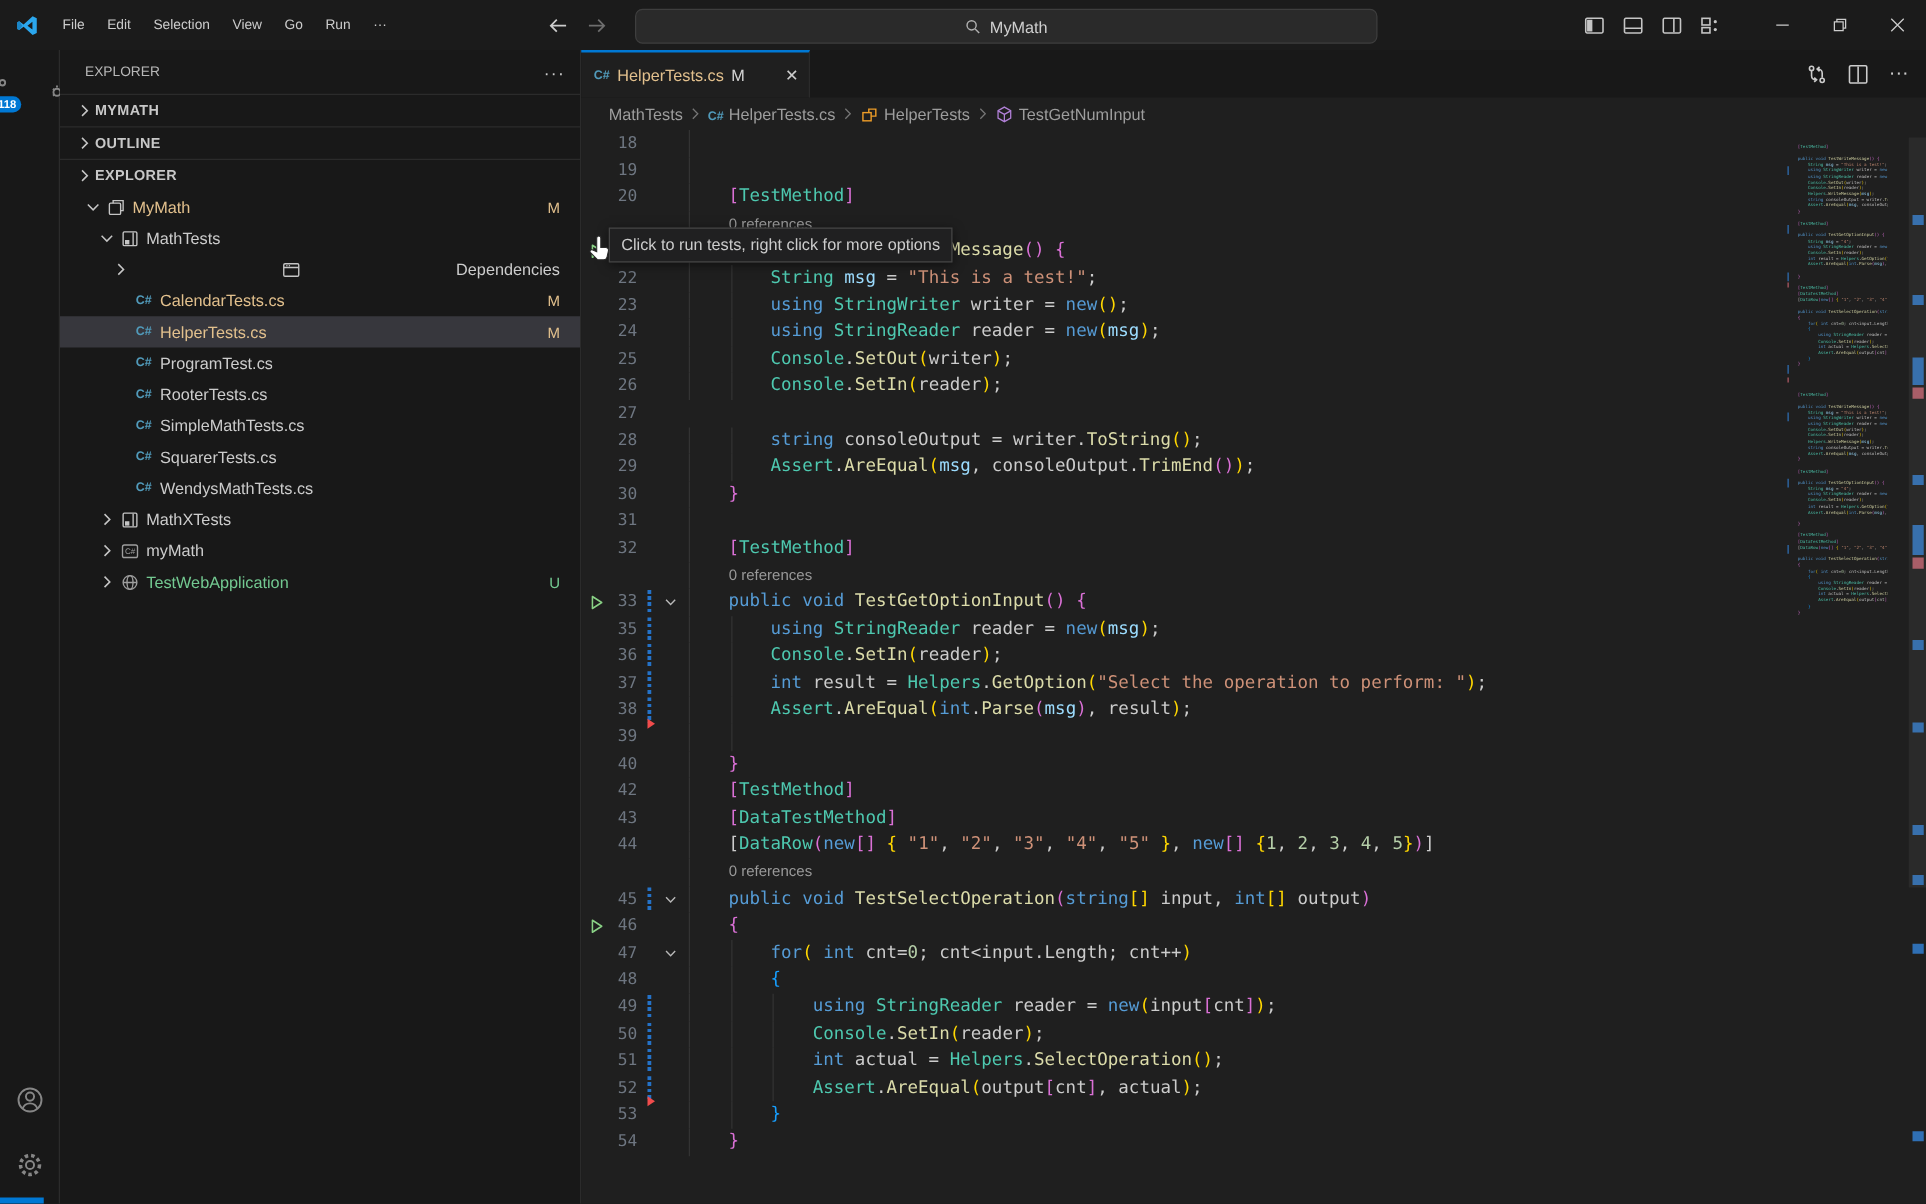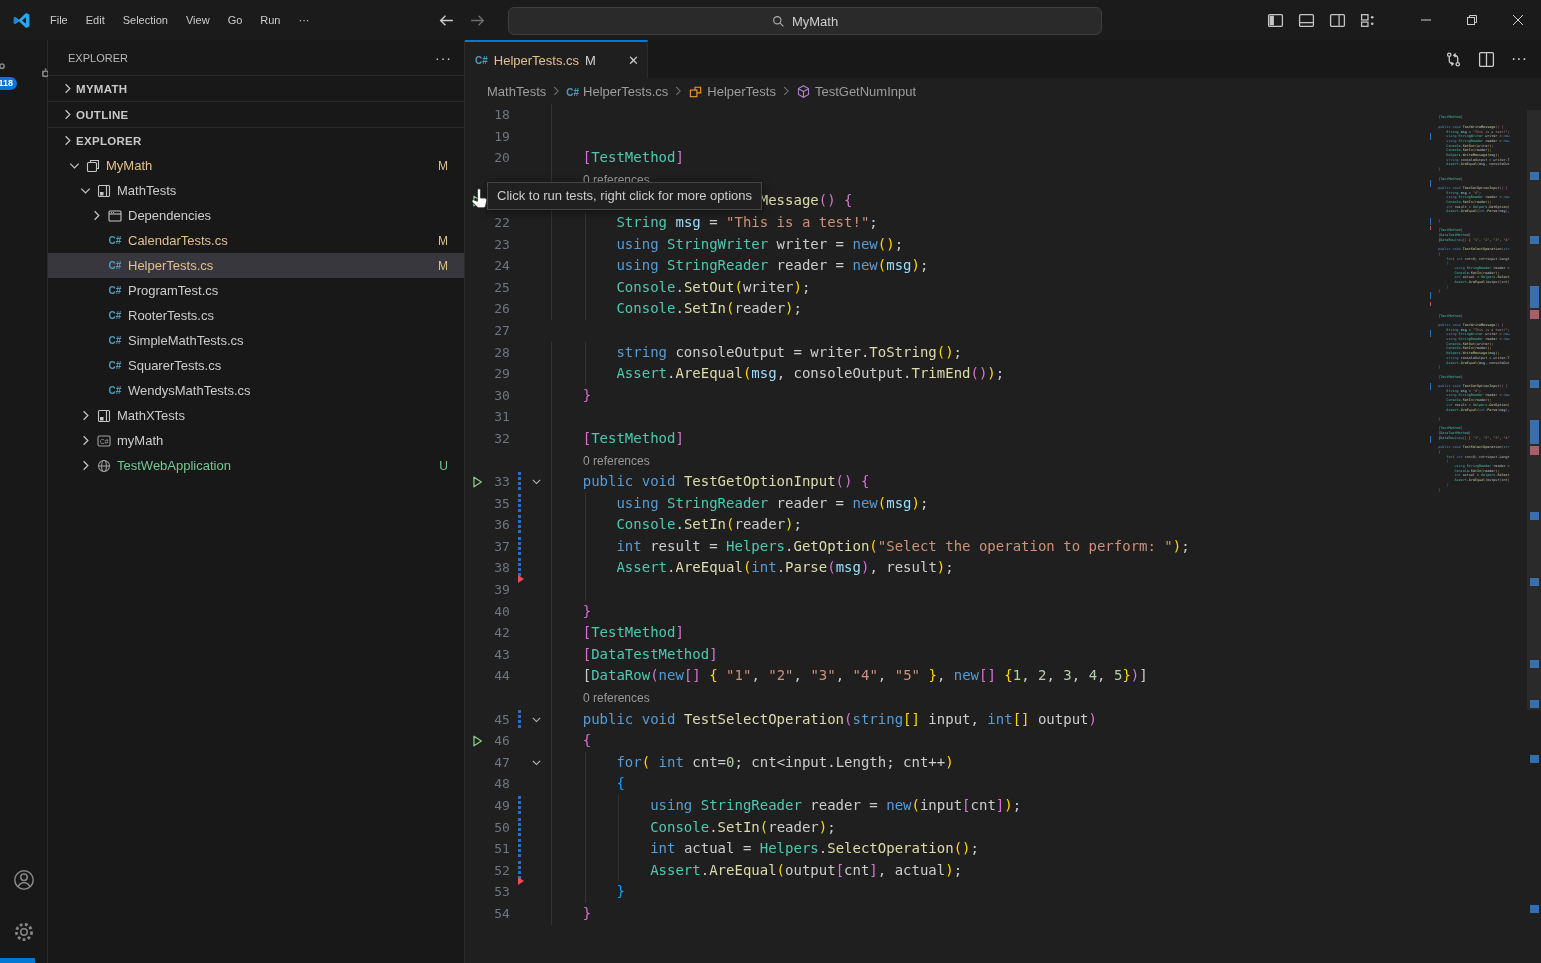--- a/index.html
+++ b/index.html
@@ -300,21 +300,21 @@
             </span>
             <span class="ticon">
               <svg width="16" height="16" viewBox="0 0 16 16" fill="none" stroke="#c5c5c5" stroke-width="1.1">
                 <rect x="2.5" y="2.5" width="11" height="11" rx="1"></rect>
                 <path d="M10.5 3v10"></path>
                 <rect x="4" y="9" width="3.5" height="3.5" fill="#c5c5c5" stroke="none"></rect>
               </svg>
             </span>
             <span class="tlabel ">MathTests</span>
           </div>
-          <div class="trow" style="padding-left: 40px;">
+          <div class="trow" style="padding-left: 40px; justify-content: space-between;">
             <span class="chev">
               <svg width="15" height="15" viewBox="0 0 16 16" fill="none" stroke="currentColor" stroke-width="1.3">
                 <path d="M6 3.5l4.5 4.5L6 12.5"></path>
               </svg>
             </span>
             <span class="ticon">
               <svg width="16" height="16" viewBox="0 0 16 16" fill="none" stroke="#c5c5c5" stroke-width="1.1">
                 <rect x="2" y="3" width="12" height="10" rx="1"></rect>
                 <path d="M2 6h12"></path>
                 <circle cx="4.5" cy="4.5" r=".6" fill="#c5c5c5" stroke="none"></circle>

